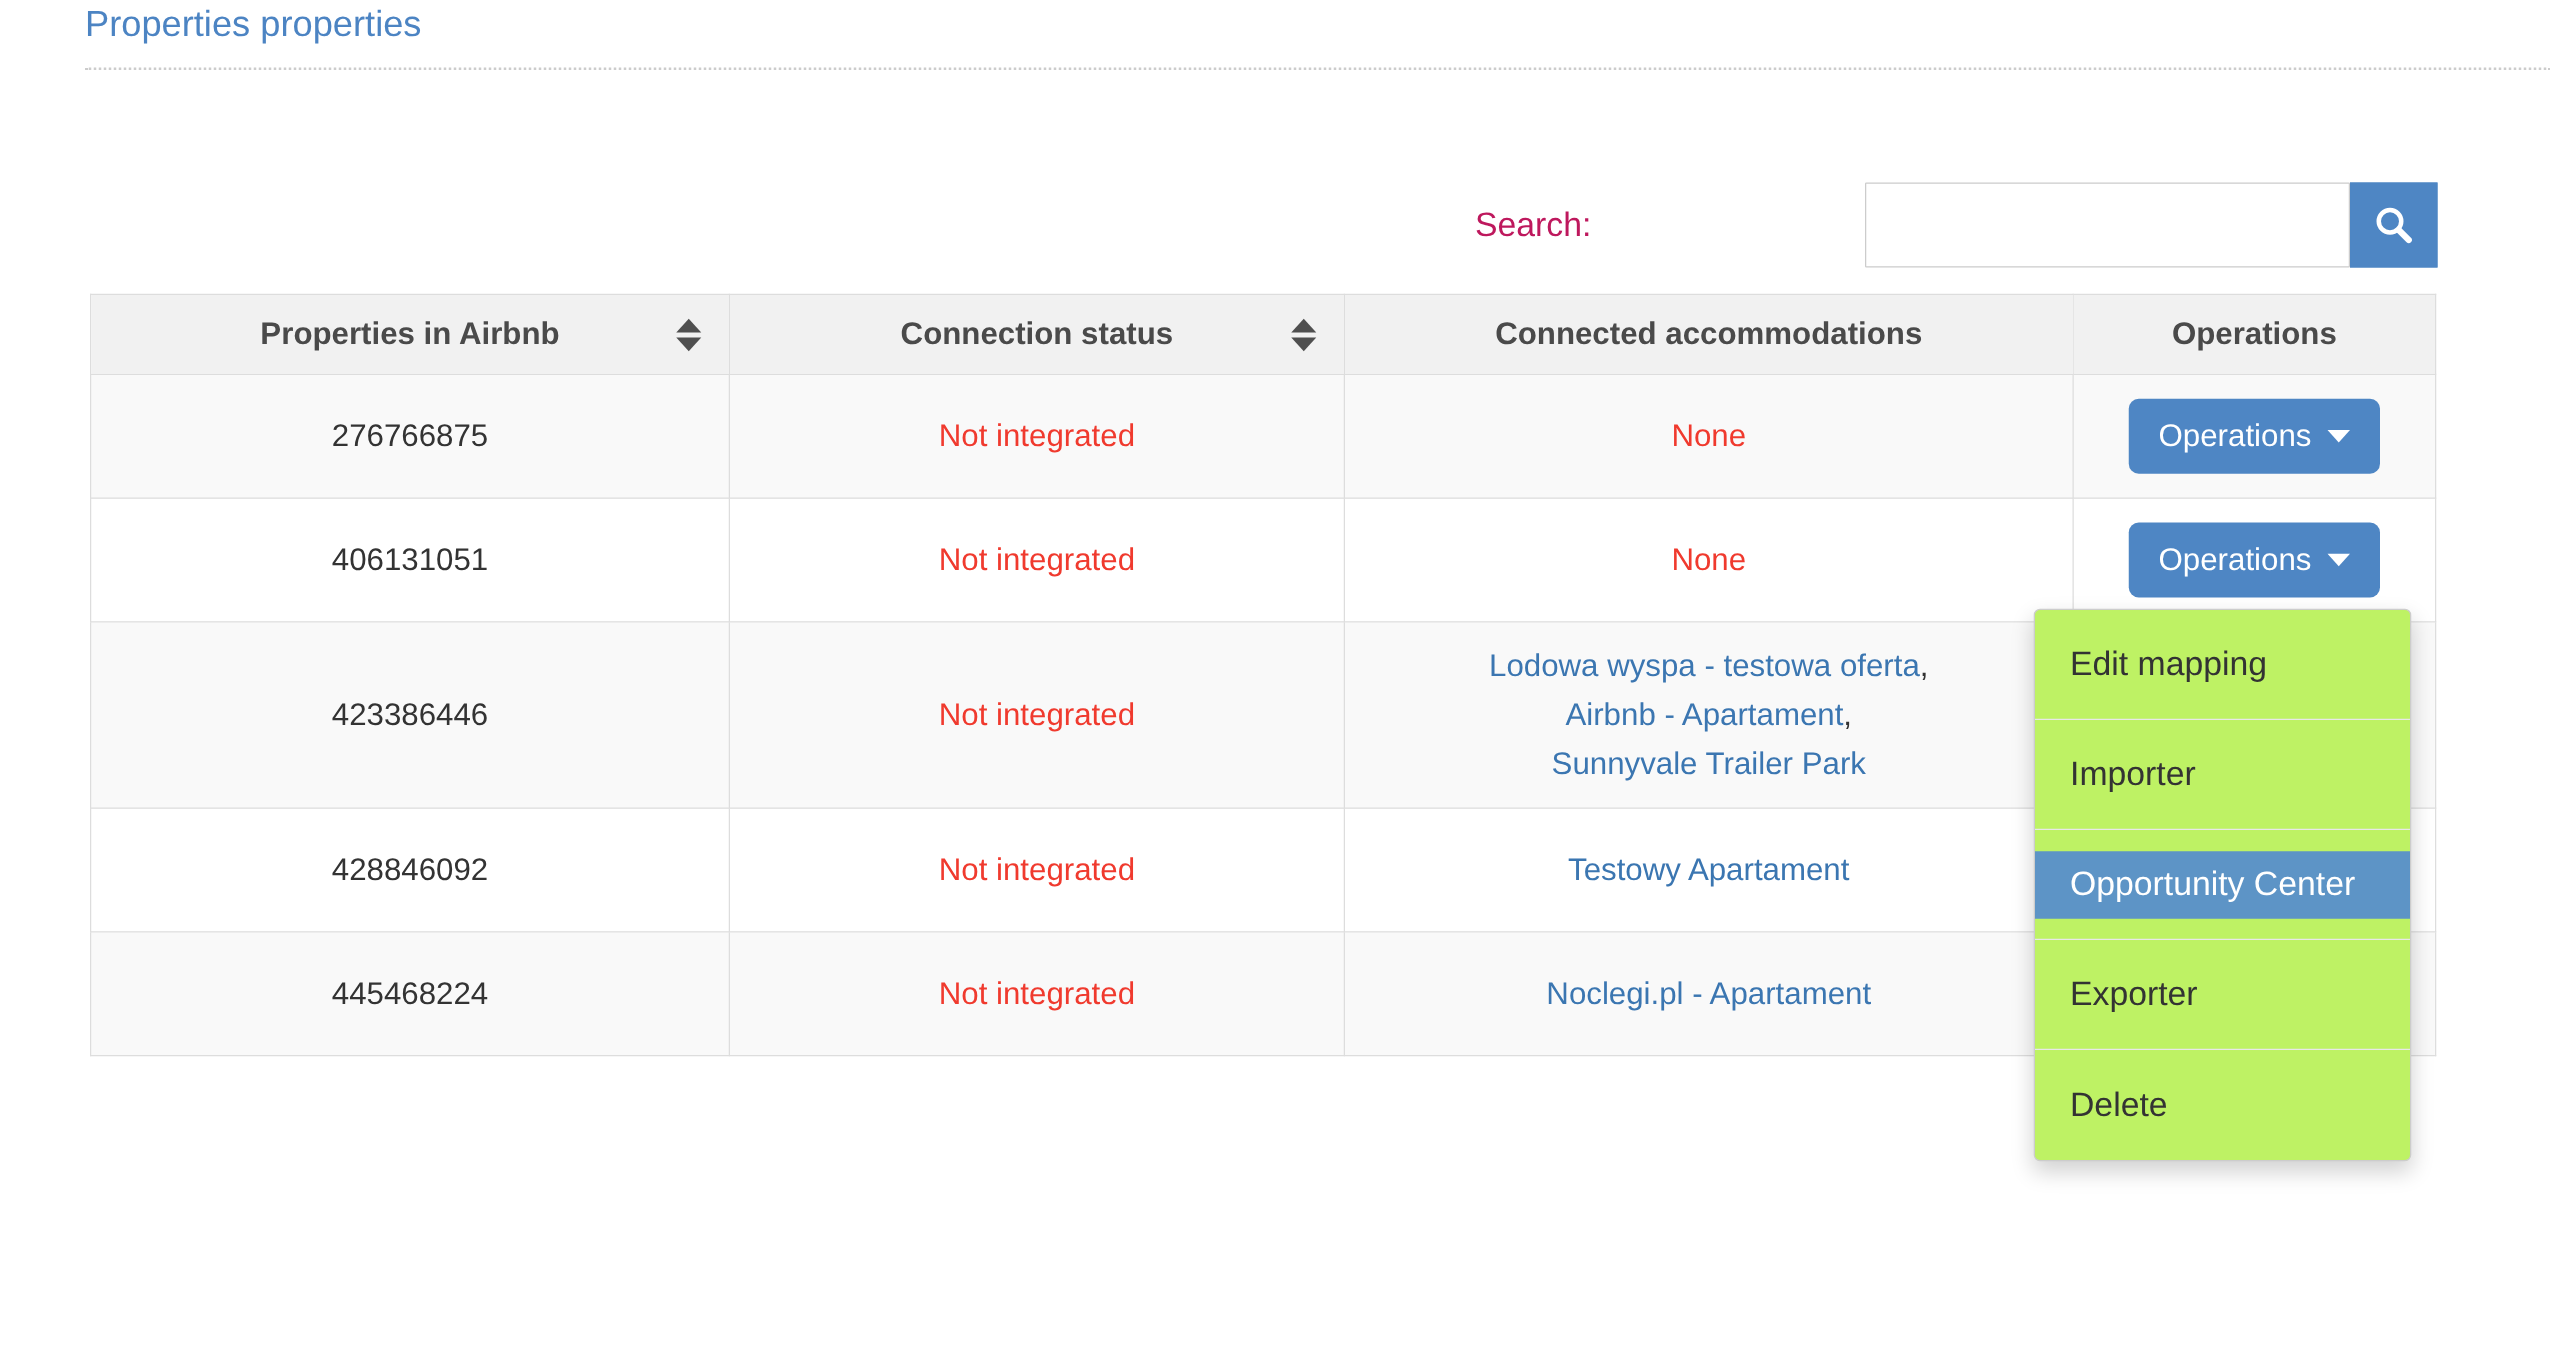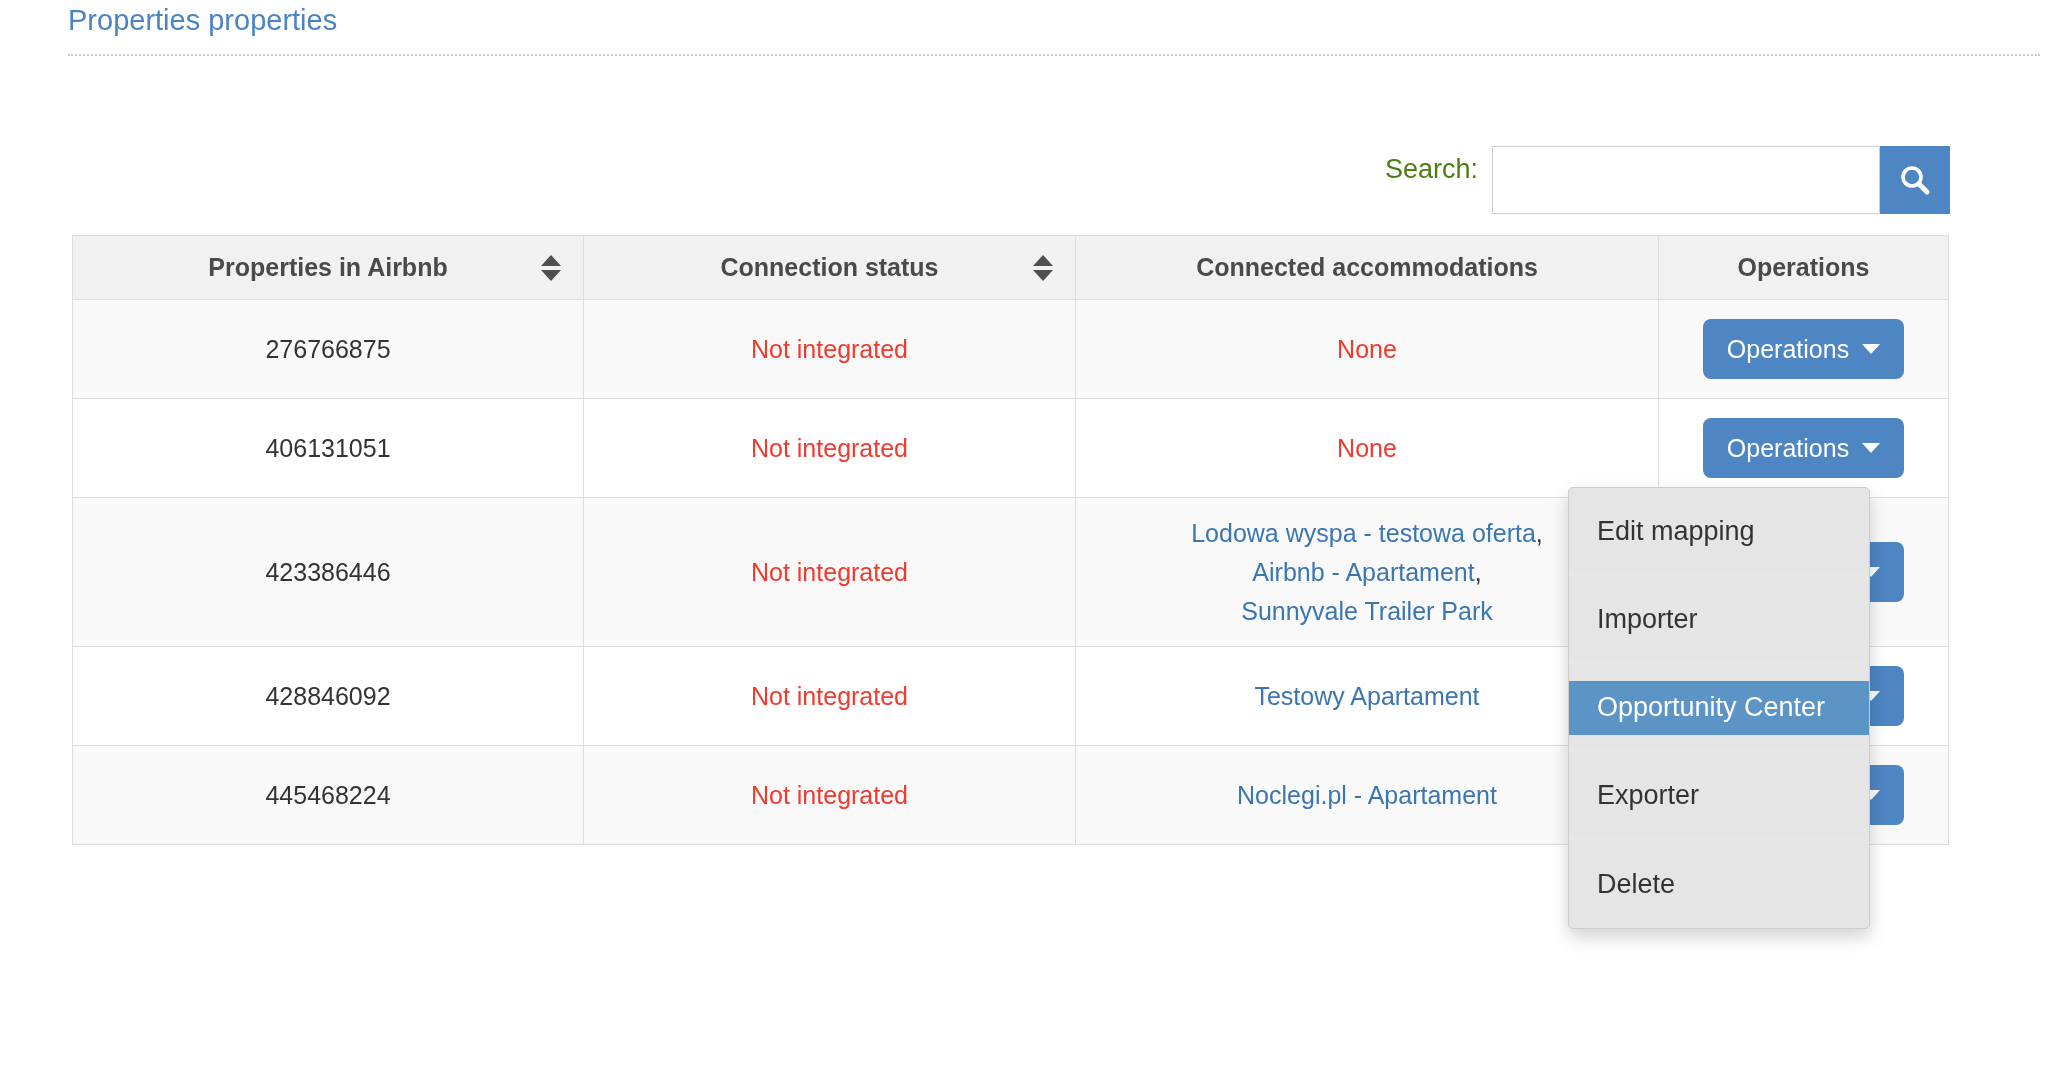--- a/index.html
+++ b/index.html
@@ -22,22 +22,22 @@
   .title{
     position:absolute;left:68px;top:4px;margin:0;
     font-size:29px;font-weight:400;color:var(--title-blue);
   }
   .divider{
     position:absolute;left:68px;right:12px;top:54px;height:0;
     border-top:2px dotted #ccc;
   }
   
   .search-label{
-    position:absolute;left:1180px;top:135px;width:298px;height:68px;
-    line-height:68px;text-align:right;font-size:27px;color:#4d7c0f;
+    position:absolute;left:1180px;top:146px;width:298px;height:68px;
+    line-height:68px;font-size:27px;color:#be185d;
   }
   .search-input{
     position:absolute;left:1492px;top:146px;width:388px;height:68px;
     border:1px solid #ccc;border-radius:1px;padding:0 16px;font-size:26px;
     font-family:inherit;color:#333;outline:none;
   }
   .search-btn{
     position:absolute;left:1880px;top:146px;width:70px;height:68px;
     background:var(--button-blue);border:1px solid var(--button-blue);
     display:flex;align-items:center;justify-content:center;cursor:pointer;padding:0;
@@ -79,22 +79,22 @@
   .op-btn .caret{
     width:0;height:0;display:inline-block;
     border-left:9px solid transparent;border-right:9px solid transparent;
     border-top:10px solid #fff;
   }
   .op-btn.focused{
     box-shadow:0 0 0 3px #fff,0 0 0 9px var(--pink),0 0 0 11px var(--button-blue);
   }
   
   .menu{
-    position:absolute;left:1568px;top:487px;width:302px;
-    background:#e5e5e5;border:1px solid #ccc;border-radius:5px;
+    position:absolute;left:1627px;top:487px;width:302px;
+    background:#bef264;border:1px solid #ccc;border-radius:5px;
     box-shadow:0 8px 18px rgba(0,0,0,0.18);z-index:10;
   }
   .menu ul{list-style:none;margin:0;padding:0;}
   .menu li{height:88px;display:flex;align-items:center;border-bottom:1px solid #e8e8e8;}
   .menu li:last-child{border-bottom:none;}
   .menu-link{
     display:flex;align-items:center;width:100%;height:54px;padding-left:28px;
     color:#333;font-size:27px;text-decoration:none;cursor:pointer;
   }
   .menu-link.hi{background:var(--menu-hi);color:#fff;}

